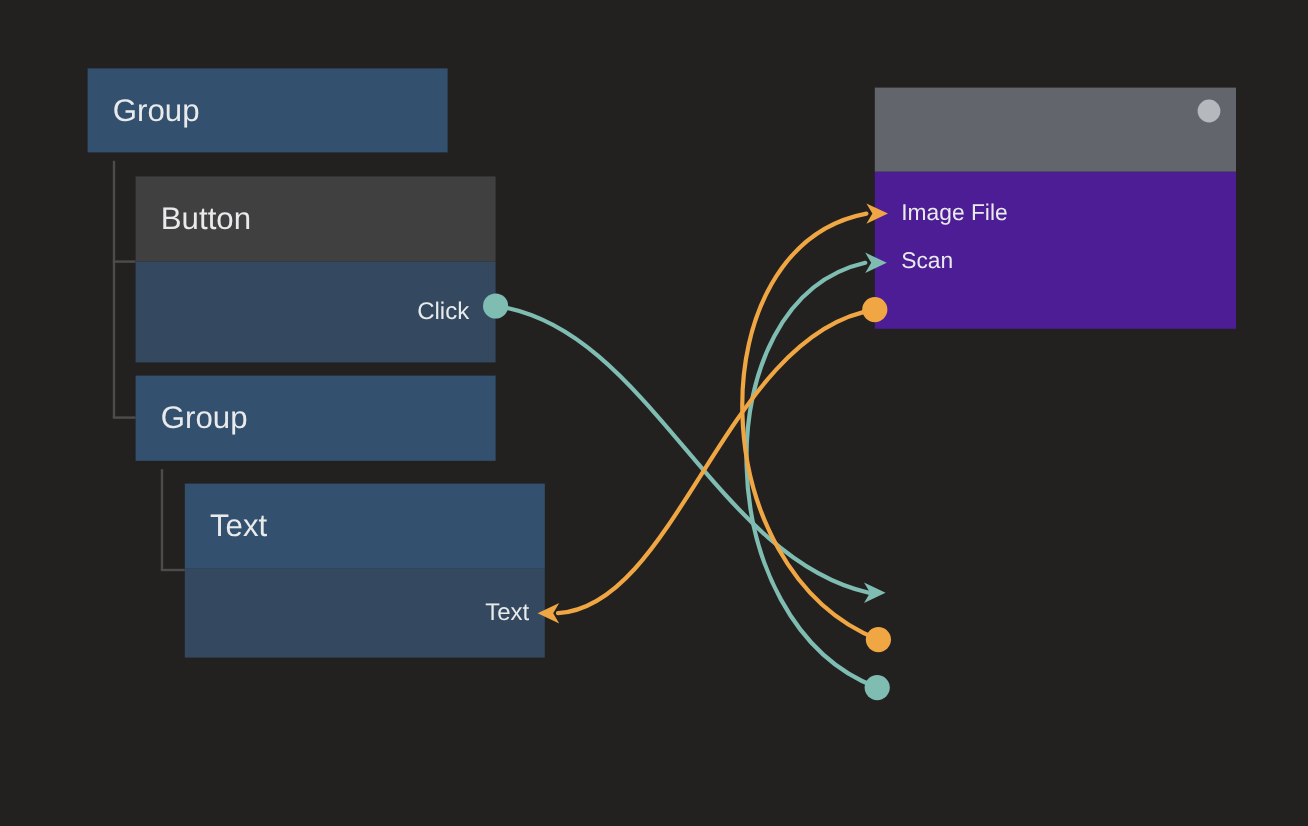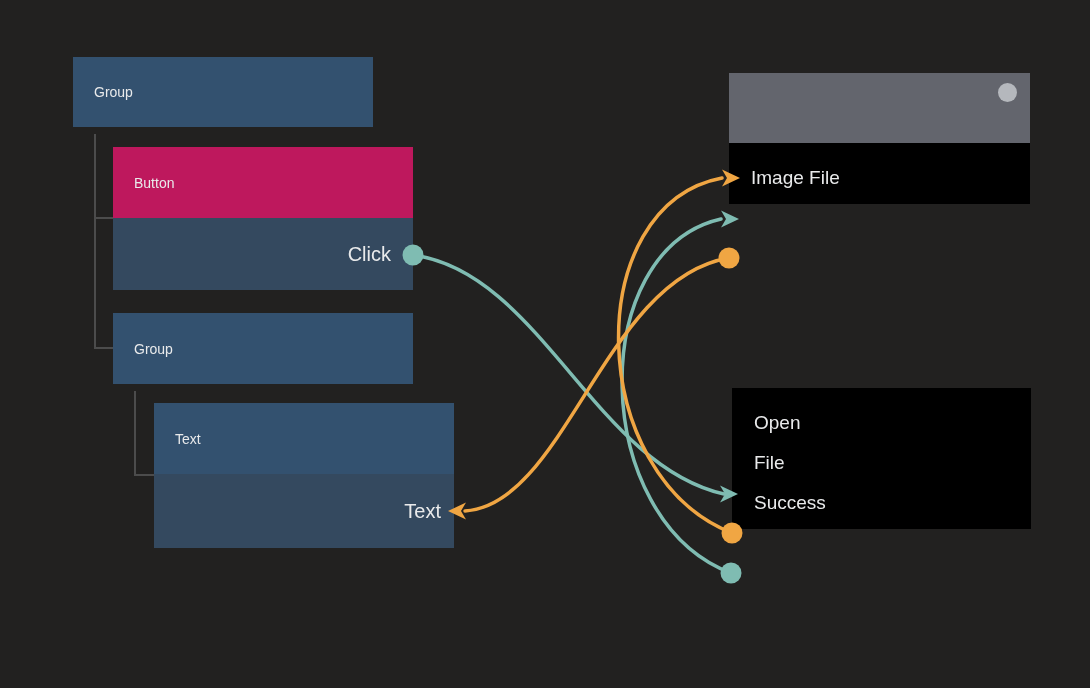--- a/index.html
+++ b/index.html
@@ -7,42 +7,42 @@
     position:relative; width:1090px; height:688px;
     background:#222120; overflow:hidden;
     font-family:"Liberation Sans", sans-serif;
     color:#E9EAEB;
   }
 
   
   .tbox { position:absolute; width:300px; }
   .tbox .hdr {
     height:70px; display:flex; align-items:center;
-    padding-left:21px; font-size:14px; box-sizing:border-box;
+    padding-left:21px; font-size:26px; box-sizing:border-box;
   }
   .tbox .bdy {
     display:flex; align-items:center; justify-content:flex-end;
     font-size:20px; box-sizing:border-box;
   }
   .blue-plain  { background:#33516F; }
-  .blue-hdr    { background:#be185d; }
+  .blue-hdr    { background:#404040; }
   .blue-hdr2   { background:#33516F; }
   .blue-bdy    { background:#34495F; }
 
   
   .tree-line { position:absolute; background:#4C4C4C; }
 
   
   .fnode { position:absolute; }
   .fnode .nhdr {
     position:relative; height:70px; background:#63656D;
     display:flex; align-items:center; padding-left:22px;
     font-size:21px; box-sizing:border-box;
   }
-  .fnode .nbody { background:#000000; padding-top:15px; padding-bottom:6px; }
+  .fnode .nbody { background:#4c1d95; padding-top:15px; padding-bottom:36px; }
   .frow { height:40px; display:flex; align-items:center; padding-left:22px; font-size:19px; }
   .status-circle {
     position:absolute; top:10px; right:13px;
     width:19px; height:19px; border-radius:50%;
     background:#B5B8BD;
   }
 
   svg.overlay { position:absolute; left:0; top:0; }
   .wire { fill:none; stroke-width:3.5px; stroke-linecap:round; }
 </style>
@@ -60,21 +60,21 @@
   <div class="tbox" style="left:73px; top:57px;">
     <div class="hdr blue-plain">
       <span>Group</span>
     </div>
   </div>
 
   <div class="tbox" style="left:113px; top:147px;">
     <div class="hdr blue-hdr" style="height:71px;">
       <span>Button</span>
     </div>
-    <div class="bdy blue-bdy" style="height:72px; padding-right:22px;">
+    <div class="bdy blue-bdy" style="height:84px; padding-right:22px;">
       <span>Click</span>
     </div>
   </div>
 
   <div class="tbox" style="left:113px; top:313px;">
     <div class="hdr blue-plain" style="height:71px;">
       <span>Group</span>
     </div>
   </div>
 
@@ -88,35 +88,27 @@
   </div>
 
   <div class="fnode" style="left:729px; top:73px; width:301px;">
     <div class="nhdr">
       <span class="status-circle"></span>
     </div>
     <div class="nbody">
       <div class="frow">
         <span>Image File</span>
       </div>
+      <div class="frow">
+        <span>Scan</span>
+      </div>
     </div>
   </div>
 
   <div class="fnode" style="left:732px; top:388px; width:299px;">
-    <div class="nbody">
-      <div class="frow">
-        <span>Open</span>
-      </div>
-      <div class="frow">
-        <span>File</span>
-      </div>
-      <div class="frow">
-        <span>Success</span>
-      </div>
-    </div>
   </div>
 
   <svg class="overlay" width="1090" height="688" viewBox="0 0 1090 688">
 
     <path class="wire" d="M 413 255 C 540 272 595 465 724 494" stroke="#7FBCB2"></path>
     <path class="wire" d="M 731 573 C 590 520 585 250 721 219" stroke="#7FBCB2"></path>
     <path class="wire" d="M 732 533 C 585 475 580 205 722 178" stroke="#F0A643"></path>
     <path class="wire" d="M 729 258 C 605 278 565 505 465 511" stroke="#F0A643"></path>
 
     <circle cx="413" cy="255" r="10.5" fill="#7FBCB2"></circle>

